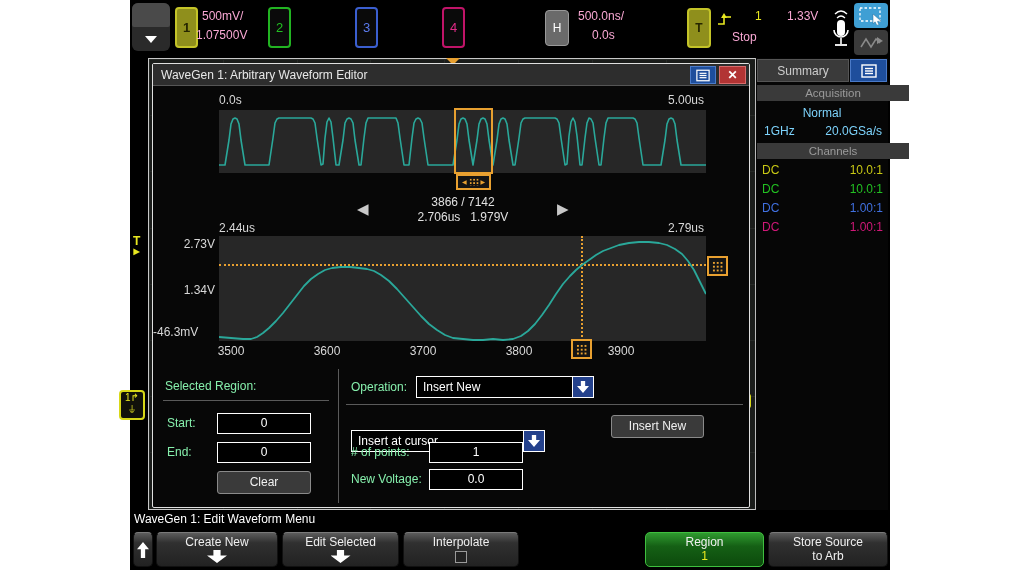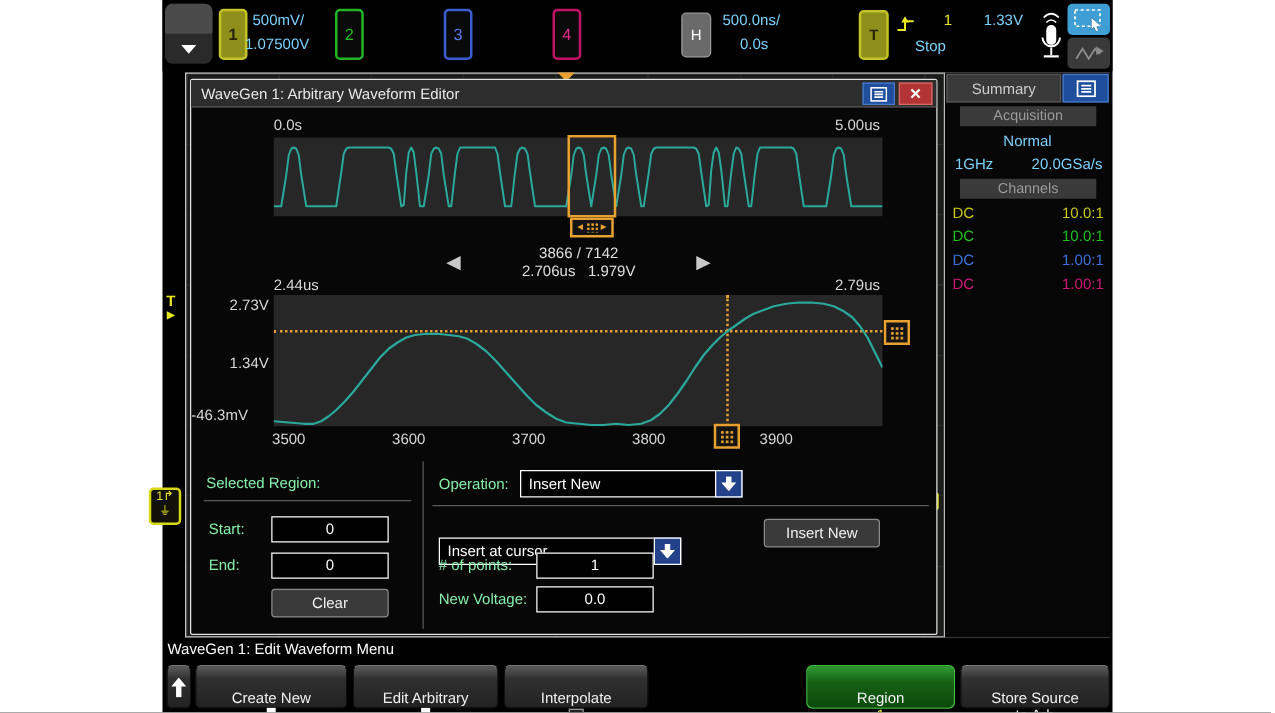--- a/index.html
+++ b/index.html
@@ -12,21 +12,21 @@
   .topbar { position:absolute; left:0; top:0; width:760px; height:57px; background:#000; }
   .dd-btn { position:absolute; left:2px; top:3px; width:38px; height:48px; background:#2a2a2a; border-radius:6px; }
   .dd-btn .cap { position:absolute; left:0; top:0; width:100%; height:24px; background:#4a4a4a; border-radius:6px 6px 2px 2px; }
   .dd-btn .tri { position:absolute; left:13px; bottom:8px; width:0; height:0; border-left:6px solid transparent; border-right:6px solid transparent; border-top:7px solid #fff; }
   .chbtn { position:absolute; top:7px; width:23px; height:41px; border-radius:4px; display:flex; align-items:center; justify-content:center; font-size:13px; }
   .ch1 { left:45px; background:#8f8f1c; border:2px solid #c4c428; color:#262600; font-weight:bold; }
   .ch2 { left:138px; background:#0a0a0a; border:2px solid #22b422; color:#22c022; }
   .ch3 { left:225px; background:#0a0a0a; border:2px solid #3b5fd0; color:#5b7bee; }
   .ch4 { left:312px; background:#0a0a0a; border:2px solid #c01468; color:#e02a86; }
   .tb-line1 { top:9px; } .tb-line2 { top:28px; }
-  .tb-txt { position:absolute; color:#7dd3fc; }
+  .tb-txt { position:absolute; color:#f9a8d4; }
   .hbtn { position:absolute; left:415px; top:10px; width:24px; height:36px; background:#6a6a6a; border:1px solid #9a9a9a; border-radius:4px; color:#fff; display:flex; align-items:center; justify-content:center; }
   .tbtn { position:absolute; left:557px; top:8px; width:24px; height:40px; background:#8f8f1c; border:2px solid #c4c428; border-radius:4px; color:#262600; font-weight:bold; display:flex; align-items:center; justify-content:center; }
   .yellow { color:#e8e820; }
   .mic { position:absolute; left:700px; top:6px; width:22px; height:46px; }
   .sq-btn { position:absolute; left:724px; width:34px; height:25px; border-radius:4px; display:flex; align-items:center; justify-content:center; }
   .sel-btn { top:3px; background:#3f9fd4; }
   .wave-btn { top:30px; background:#3a3a3a; }
 
   
   .display { position:absolute; left:18px; top:58px; width:740px; height:452px; background:#1b1d1b; border:1px solid #c8c8c8;
@@ -36,21 +36,21 @@
   .tmark { position:absolute; left:3px; top:236px; color:#e8e820; font-weight:bold; font-size:12px; line-height:10px; z-index:2; text-align:center; }
   .tmark .tri { font-size:8px; display:block; margin-top:1px; }
   .gnd-mark { position:absolute; left:-11px; top:390px; width:26px; height:30px; border:2px solid #d8d818; border-radius:4px; background:#11110a; color:#e8e820; font-size:10px; z-index:4; text-align:center; line-height:12px; }
   .yellow-sliver { position:absolute; left:613px; top:394px; width:8px; height:14px; background:#d8d818; border-radius:2px; z-index:2; }
 
   
   .sidebar { position:absolute; left:625px; top:58px; width:133px; height:452px; background:#060606; border-left:1px solid #bbb; z-index:5; }
   .sb-tabrow { position:absolute; left:0; top:1px; width:100%; height:23px; }
   .sb-tab { position:absolute; left:1px; top:0; width:92px; height:23px; background:#3a3a3a; color:#ccc; display:flex; align-items:center; justify-content:center; border:1px solid #555; }
   .sb-menu { position:absolute; right:1px; top:0; width:37px; height:23px; background:#1e4e9c; border:1px solid #4a7ac8; display:flex; align-items:center; justify-content:center; }
-  .sb-hdr { position:absolute; left:12px; width:109px; height:16px; background:#3a3a3a; color:#9a9a9a; font-size:11.5px; text-align:center; line-height:16px; }
+  .sb-hdr { position:absolute; left:1px; width:152px; height:16px; background:#3a3a3a; color:#9a9a9a; font-size:11.5px; text-align:center; line-height:16px; }
   .sb-val { position:absolute; color:#7dd3fc; }
   .sb-chrow { position:absolute; left:4px; width:125px; height:18px; font-size:12px; }
   .sb-chrow .pl { position:absolute; left:2px; } .sb-chrow .pr { position:absolute; right:2px; }
 
   
   .dialog { position:absolute; left:22px; top:63px; width:598px; height:445px; background:#070707; border:1px solid #e0e0e0; border-radius:2px; z-index:6; }
   .dlg-title { position:absolute; left:0; top:0; width:100%; height:22px; background:#2d2d2d; border-bottom:1px solid #555; }
   .dlg-title .t { position:absolute; left:8px; top:4px; color:#e8e8e8; }
   .dlg-menu { position:absolute; right:33px; top:2px; width:26px; height:18px; background:#1e4e9c; border:1px solid #4a7ac8; display:flex; align-items:center; justify-content:center; }
   .dlg-close { position:absolute; right:3px; top:2px; width:27px; height:18px; background:#b23434; border:1px solid #d86a6a; color:#fff; text-align:center; line-height:17px; font-weight:bold; font-size:12px; }
@@ -76,21 +76,21 @@
   .field { position:absolute; height:21px; background:#000; border:1px solid #fff; color:#fff; text-align:center; line-height:19px; font-size:12px; }
   .dropdown { position:absolute; height:22px; background:#000; border:1px solid #fff; color:#fff; font-size:12px; line-height:20px; padding-left:6px; }
   .dd-arrow { position:absolute; right:-1px; top:-1px; width:22px; height:22px; background:#24418c; border:1px solid #fff; display:flex; align-items:center; justify-content:center; }
   .fat-arrow { display:inline-block; width:12px; height:12px; background:#fff; clip-path:polygon(32% 0,68% 0,68% 42%,100% 42%,50% 100%,0 42%,32% 42%); }
   .btn { position:absolute; background:#3a3a3a; border:1px solid #8a8a8a; border-radius:3px; color:#f0f0f0; text-align:center; font-size:12px; }
 
   
   .statusline { position:absolute; left:4px; top:512px; color:#fff; }
   .softkeys { position:absolute; left:0; top:530px; width:760px; height:40px; }
   .skey { position:absolute; top:2px; height:35px; border-radius:5px; background:linear-gradient(#5c5c5c, #303030 30%, #222); border:1px solid #111; border-top:1px solid #7a7a7a; color:#f0f0f0; text-align:center; font-size:12px; }
-  .skey .l1 { display:block; margin-top:18px; }
+  .skey .l1 { display:block; margin-top:2px; }
   .skey .fat { width:20px; height:13px; background:#fff; clip-path:polygon(32% 0,68% 0,68% 42%,100% 42%,50% 100%,0 42%,32% 42%); display:inline-block; margin-top:1px; }
   .skey-up { left:3px; width:20px; color:#fff; }
   .up-arrow { display:inline-block; width:12px; height:16px; background:#fff; clip-path:polygon(50% 0,100% 45%,68% 45%,68% 100%,32% 100%,32% 45%,0 45%); margin-top:9px; }
   .skey-green { background:linear-gradient(#2f9a2f, #156015 40%, #0c4a0c); border:1px solid #3fbf3f; }
   .chk { display:inline-block; width:12px; height:12px; border:1px solid #9a9a9a; background:#222; margin-top:2px; }
   svg { display:block; }
 </style>
 </head>
 <body>
 
@@ -288,21 +288,21 @@
     </div>
 
     <div class="statusline">WaveGen 1: Edit Waveform Menu</div>
     <div class="softkeys">
       <div class="skey skey-up"><span class="up-arrow"></span></div>
       <div class="skey" style="left:26px; width:122px;">
         <span class="l1">Create New</span>
         <span class="fat"></span>
       </div>
       <div class="skey" style="left:152px; width:117px;">
-        <span class="l1">Edit Arbitrary</span>
+        <span class="l1">Edit Selected</span>
         <span class="fat"></span>
       </div>
       <div class="skey" style="left:273px; width:116px;">
         <span class="l1">Interpolate</span>
         <span class="chk"></span>
       </div>
       <div class="skey skey-green" style="left:515px; width:119px;">
         <span class="l1">Region</span>
         <span class="yellow">1</span>
       </div>

